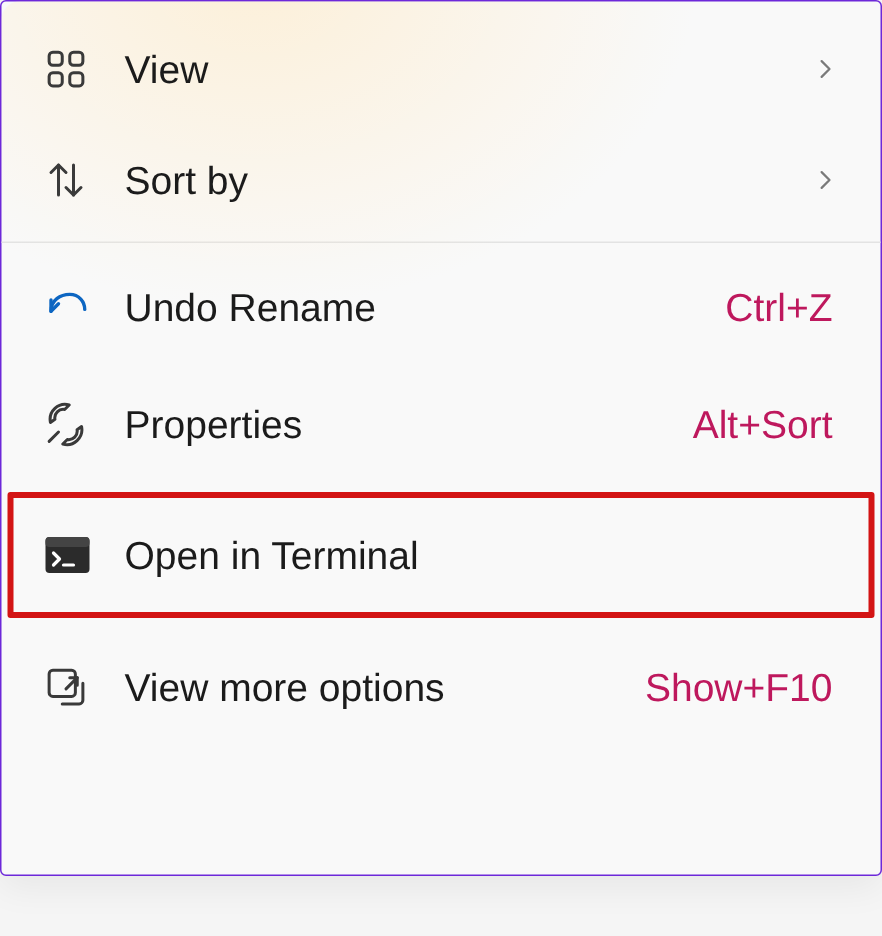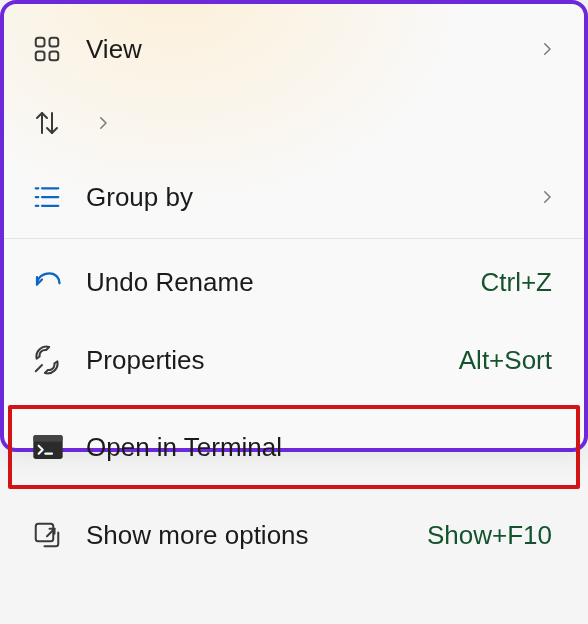--- a/index.html
+++ b/index.html
@@ -7,24 +7,24 @@
     padding: 0;
     width: 588px;
     height: 624px;
     font-family: "Segoe UI", "Segoe UI Variable", -apple-system, sans-serif;
     background: #f5f5f5;
     overflow: hidden;
   }
   .context-menu {
     box-sizing: border-box;
     width: 588px;
-    height: 452px;
+    height: 584px;
     background: #f9f9f9;
-    border: 4px solid #6d28d9;
-    border-radius: 16px;
+    border: 1px solid #6d28d9;
+    border-radius: 4px;
     padding: 8px 0;
     box-shadow: 0 8px 24px rgba(0,0,0,0.06);
     position: relative;
   }
   .gradient-tint {
     position: absolute;
     top: 0; left: 0; right: 0; height: 210px;
     background: radial-gradient(ellipse 420px 320px at 170px -20px, rgba(255,232,190,0.55), rgba(255,232,190,0) 70%);
     border-top-left-radius: 12px;
     border-top-right-radius: 12px;
@@ -49,21 +49,21 @@
     display: flex;
     align-items: center;
     justify-content: flex-start;
     flex-shrink: 0;
   }
   .icon-slot svg { display: block; }
   .label {
     flex: 1 1 auto;
   }
   .accel {
-    color: #14532d;
+    color: #be185d;
     font-size: 26px;
     margin-right: 4px;
   }
   .chevron {
     flex-shrink: 0;
     margin-left: 8px;
   }
   .separator {
     height: 1px;
     background: #e3e3e3;
@@ -102,45 +102,28 @@
 
   <div class="menu-item h74">
     <span class="icon-slot">
       <svg width="30" height="30" viewBox="0 0 24 24" fill="none" stroke="#3a3a3a" stroke-width="1.6" stroke-linecap="round" stroke-linejoin="round">
         <line x1="8" y1="4" x2="8" y2="20"></line>
         <polyline points="4 8 8 4 12 8"></polyline>
         <line x1="16" y1="20" x2="16" y2="4"></line>
         <polyline points="12 16 16 20 20 16"></polyline>
       </svg>
     </span>
+    <span class="label">Sort by</span>
     <span class="chevron">
       <svg width="18" height="18" viewBox="0 0 24 24" fill="none" stroke="#7a7a7a" stroke-width="2" stroke-linecap="round" stroke-linejoin="round">
           <polyline points="9 5 16 12 9 19"></polyline>
         </svg>
     </span>
   </div>
 
-  <div class="menu-item h74">
-    <span class="icon-slot">
-      <svg width="30" height="30" viewBox="0 0 24 24" fill="none" stroke="#0d66c2" stroke-width="1.8" stroke-linecap="round">
-        <line x1="3" y1="5" x2="5" y2="5"></line>
-        <line x1="8" y1="5" x2="21" y2="5"></line>
-        <line x1="3" y1="12" x2="5" y2="12"></line>
-        <line x1="8" y1="12" x2="21" y2="12"></line>
-        <line x1="3" y1="19" x2="5" y2="19"></line>
-        <line x1="8" y1="19" x2="21" y2="19"></line>
-      </svg>
-    </span>
-    <span class="label">Group by</span>
-    <span class="chevron">
-      <svg width="18" height="18" viewBox="0 0 24 24" fill="none" stroke="#7a7a7a" stroke-width="2" stroke-linecap="round" stroke-linejoin="round">
-          <polyline points="9 5 16 12 9 19"></polyline>
-        </svg>
-    </span>
-  </div>
 
   <div class="separator"></div>
 
   <div class="menu-item h78">
     <span class="icon-slot">
       <svg width="30" height="30" viewBox="0 0 24 24" fill="none" stroke="#0d66c2" stroke-width="1.8" stroke-linecap="round" stroke-linejoin="round">
         <path d="M4 14 C4 8, 9 5, 14 5 C19 5, 22 9, 22 13"></path>
         <polyline points="8 10 4 14 4 8"></polyline>
       </svg>
     </span>
@@ -176,17 +159,17 @@
 
   <div class="menu-item h80">
     <span class="icon-slot">
       <svg width="30" height="30" viewBox="0 0 24 24" fill="none" stroke="#3a3a3a" stroke-width="1.6" stroke-linecap="round" stroke-linejoin="round">
         <rect x="3" y="3" width="14" height="14" rx="2"></rect>
         <path d="M10 21h9a2 2 0 0 0 2-2v-9"></path>
         <polyline points="14 7 18 7 18 11"></polyline>
         <line x1="18" y1="7" x2="12" y2="13"></line>
       </svg>
     </span>
-    <span class="label">Show more options</span>
+    <span class="label">View more options</span>
     <span class="accel">Show+F10</span>
   </div>
 
 </div>
 
 </body></html>

